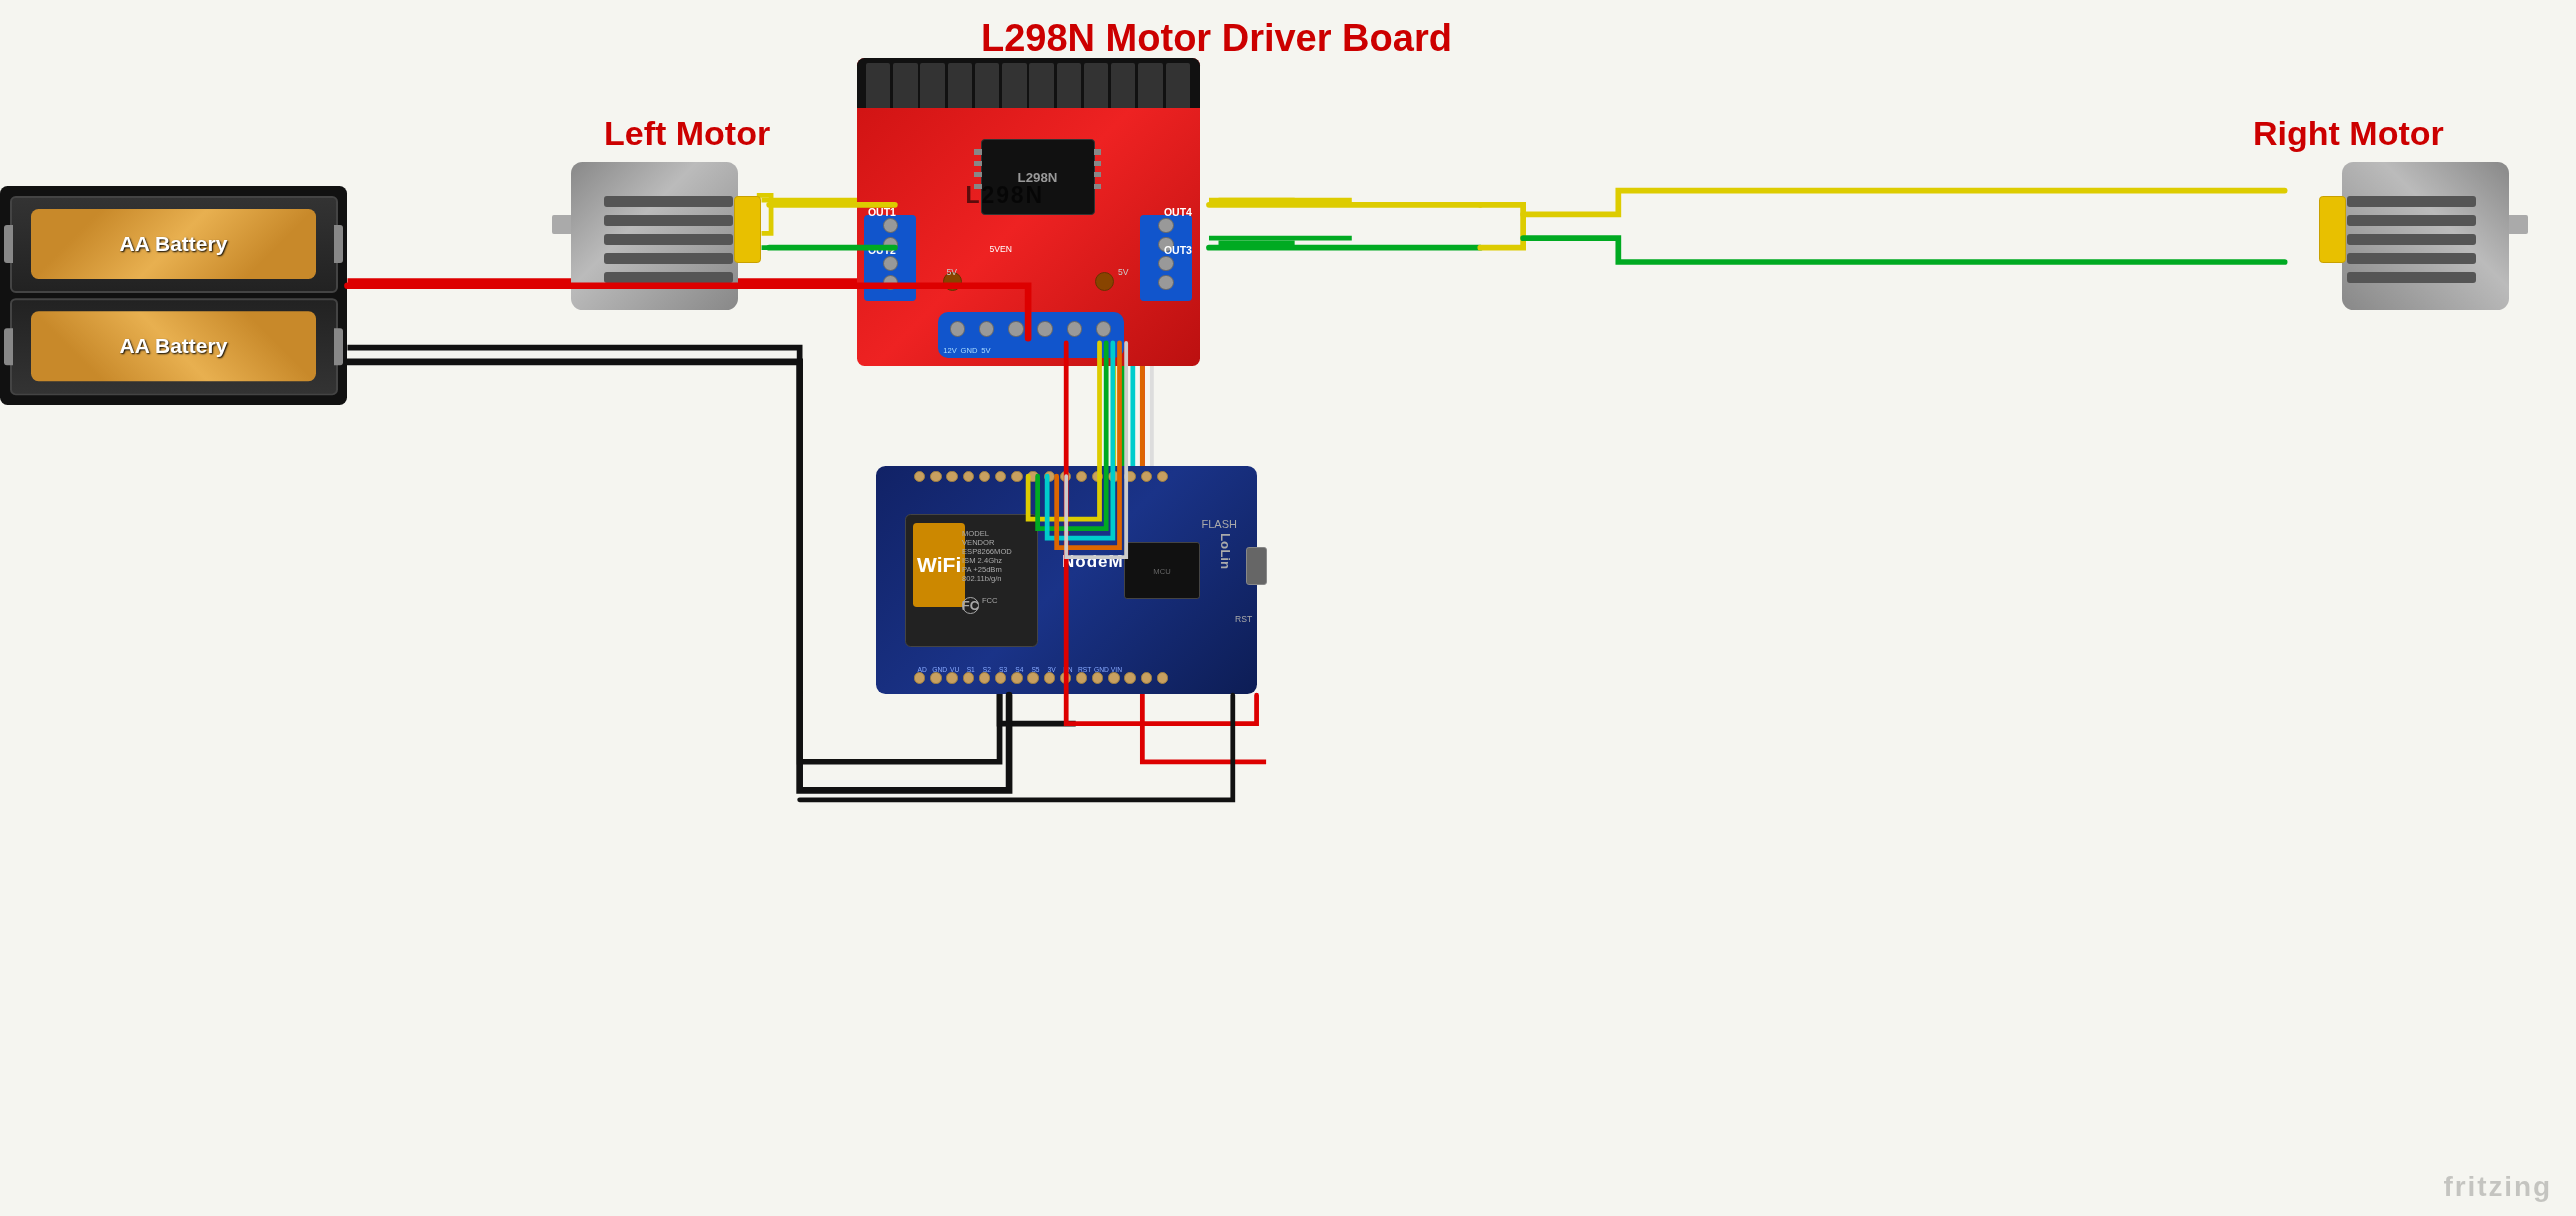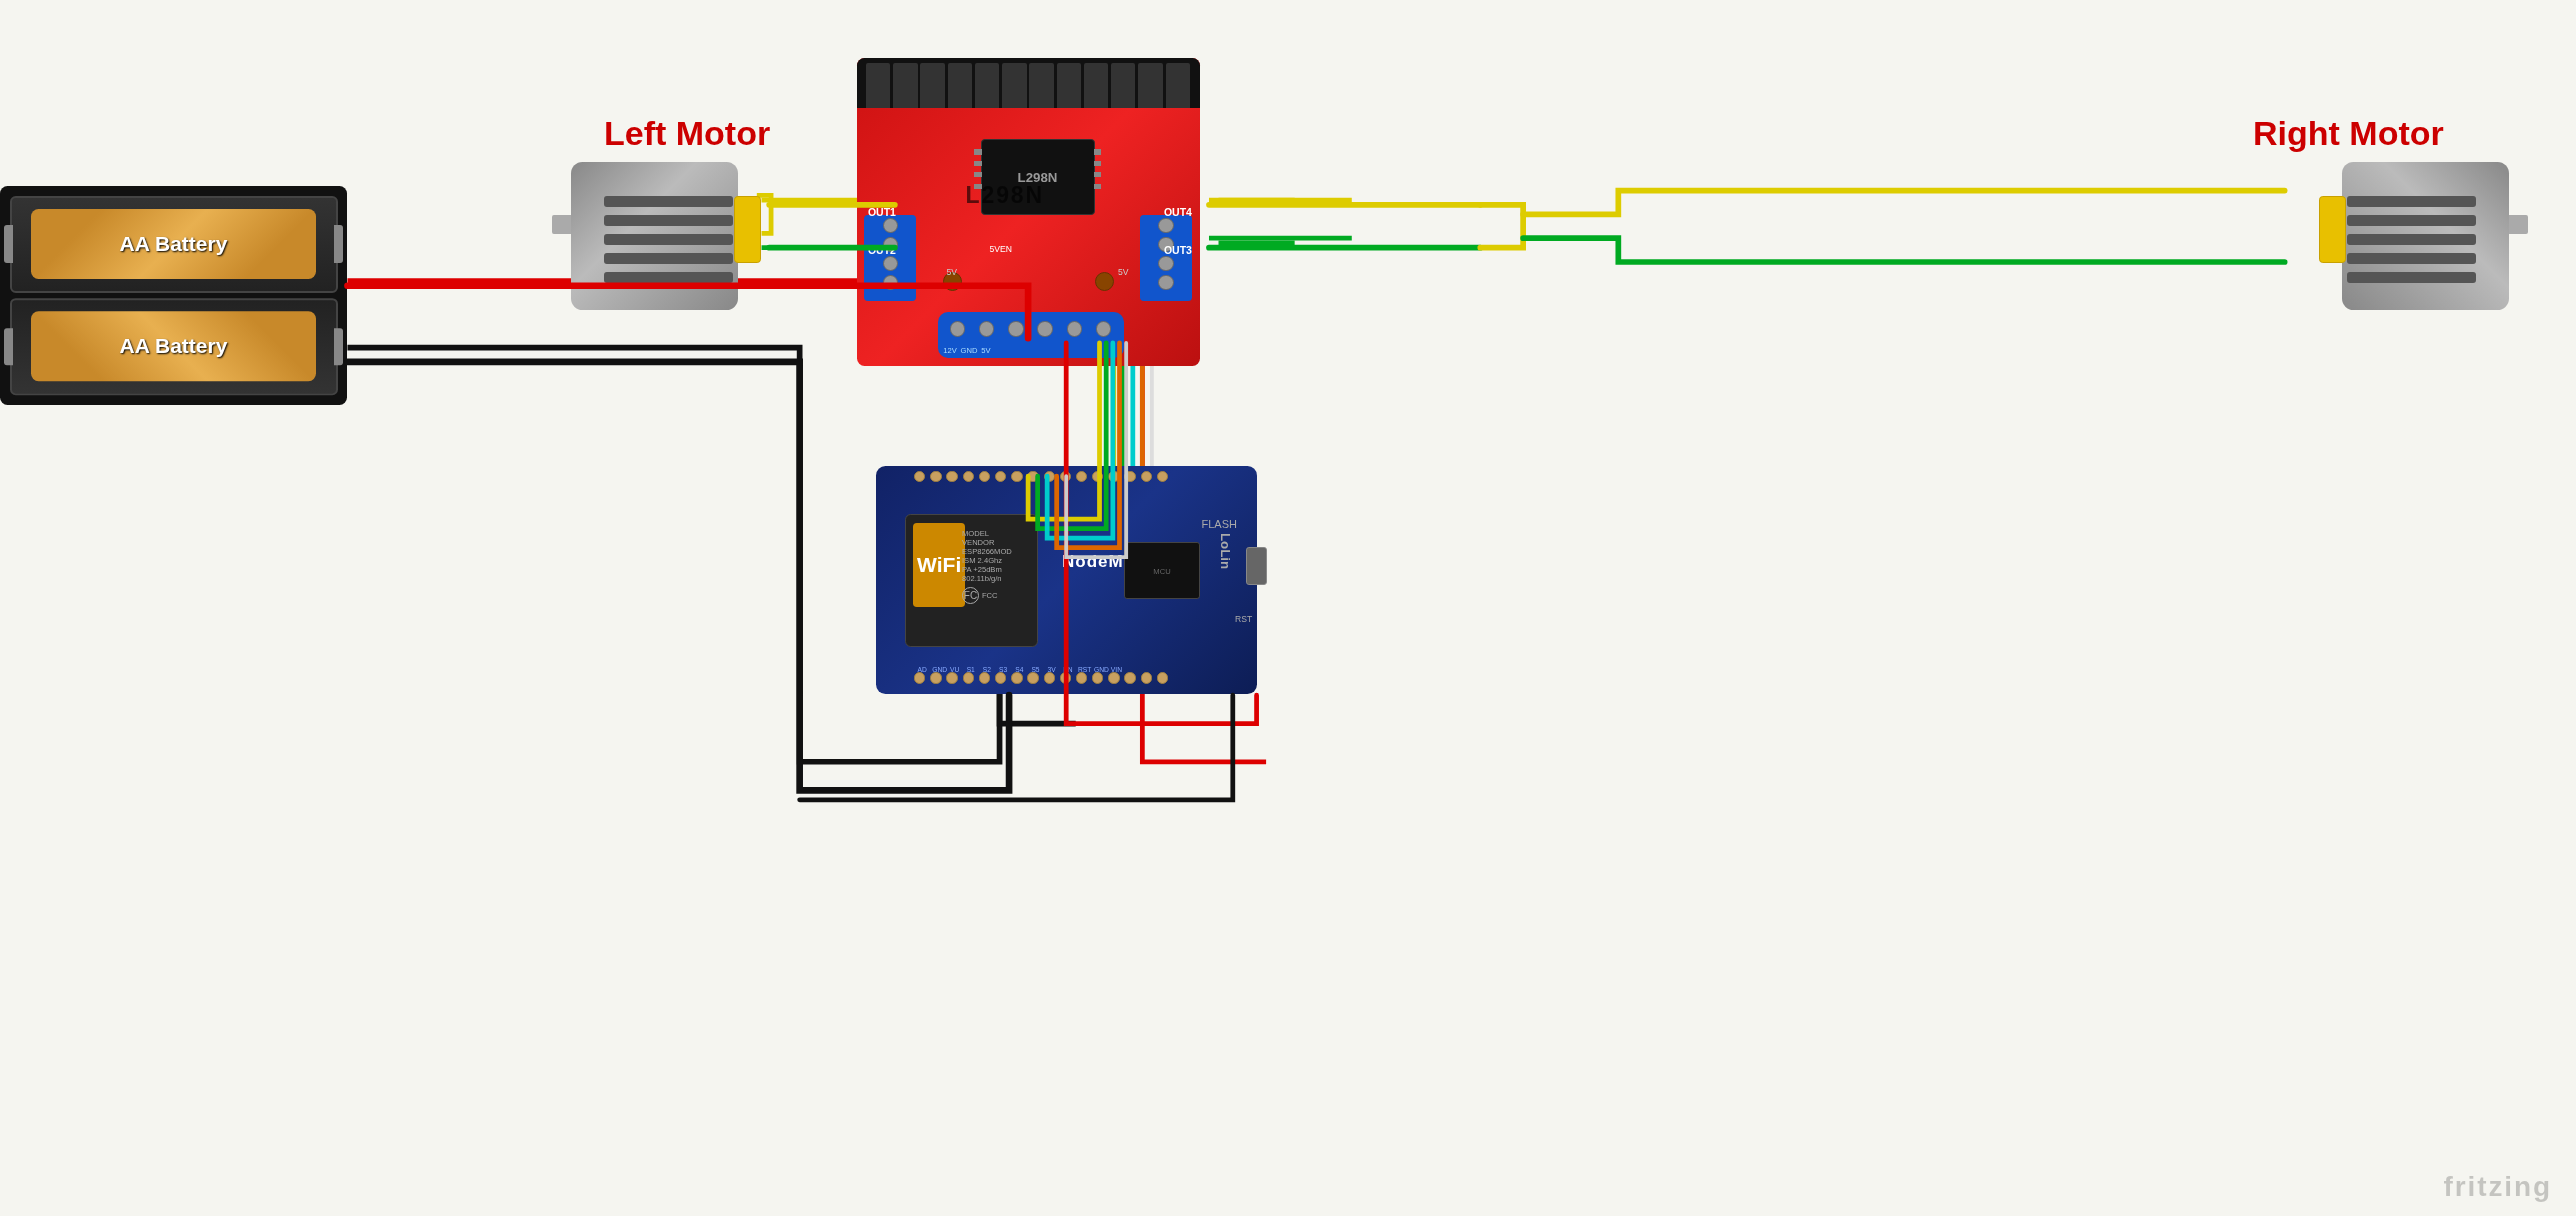--- a/index.html
+++ b/index.html
@@ -423,20 +423,21 @@
         <div class="motor-vent-line" style="top:4.8px;"></div>
         <div class="motor-vent-line" style="top:24px;"></div>
         <div class="motor-vent-line" style="top:43px;"></div>
         <div class="motor-vent-line" style="top:62px;"></div>
         <div class="motor-vent-line" style="top:81px;"></div>
       </div>
     </div>
     <div class="motor-connector"></div>
   </div>
 
+  <div class="label" style="left:981px; top:17px; font-size:38px;">L298N Motor Driver Board</div>
 
   <div class="l298n-board">
     <div class="l298n-red">
       <div class="l298n-heatsink">
         <div class="l298n-fin"></div>
         <div class="l298n-fin"></div>
         <div class="l298n-fin"></div>
         <div class="l298n-fin"></div>
         <div class="l298n-fin"></div>
         <div class="l298n-fin"></div>
@@ -530,21 +531,21 @@
       <div class="nodemcu-wifi-module">
         <div class="wifi-logo">WiFi</div>
         <div class="wifi-text" style="font-size:7.6px;color:#aaa;padding-top:4.8px;">
           <div>MODEL</div>
           <div>VENDOR</div>
           <div>ESP8266MOD</div>
           <div>ISM 2.4Ghz</div>
           <div>PA +25dBm</div>
           <div>802.11b/g/n</div>
           <div style="display:flex;align-items:center;gap:2.9px;margin-top:3.8px;">
-            <div style="border:1.9px solid #aaa;border-radius:50%;width:17px;height:17px;display:flex;align-items:center;justify-content:center;font-size:10px;color:#aaa;font-weight:normal;">FC</div>
+            <div style="border:1.9px solid #aaa;border-radius:50%;width:17px;height:17px;display:flex;align-items:center;justify-content:center;font-size:13px;color:#aaa;font-weight:bold;margin-top:10px;">FC</div>
             <span style="font-size:7.6px;color:#aaa;">FCC</span>
           </div>
         </div>
       </div>
 
       <div class="nodemcu-label">NodeMCU V3</div>
 
       <div style="position:absolute;right:57px;top:76px;width:76px;height:57px;background:#111;border-radius:2.9px;border:1px solid #444;">
         <div style="position:absolute;top:50%;left:50%;transform:translate(-50%,-50%);color:#666;font-size:7.6px;">MCU</div>
       </div>

